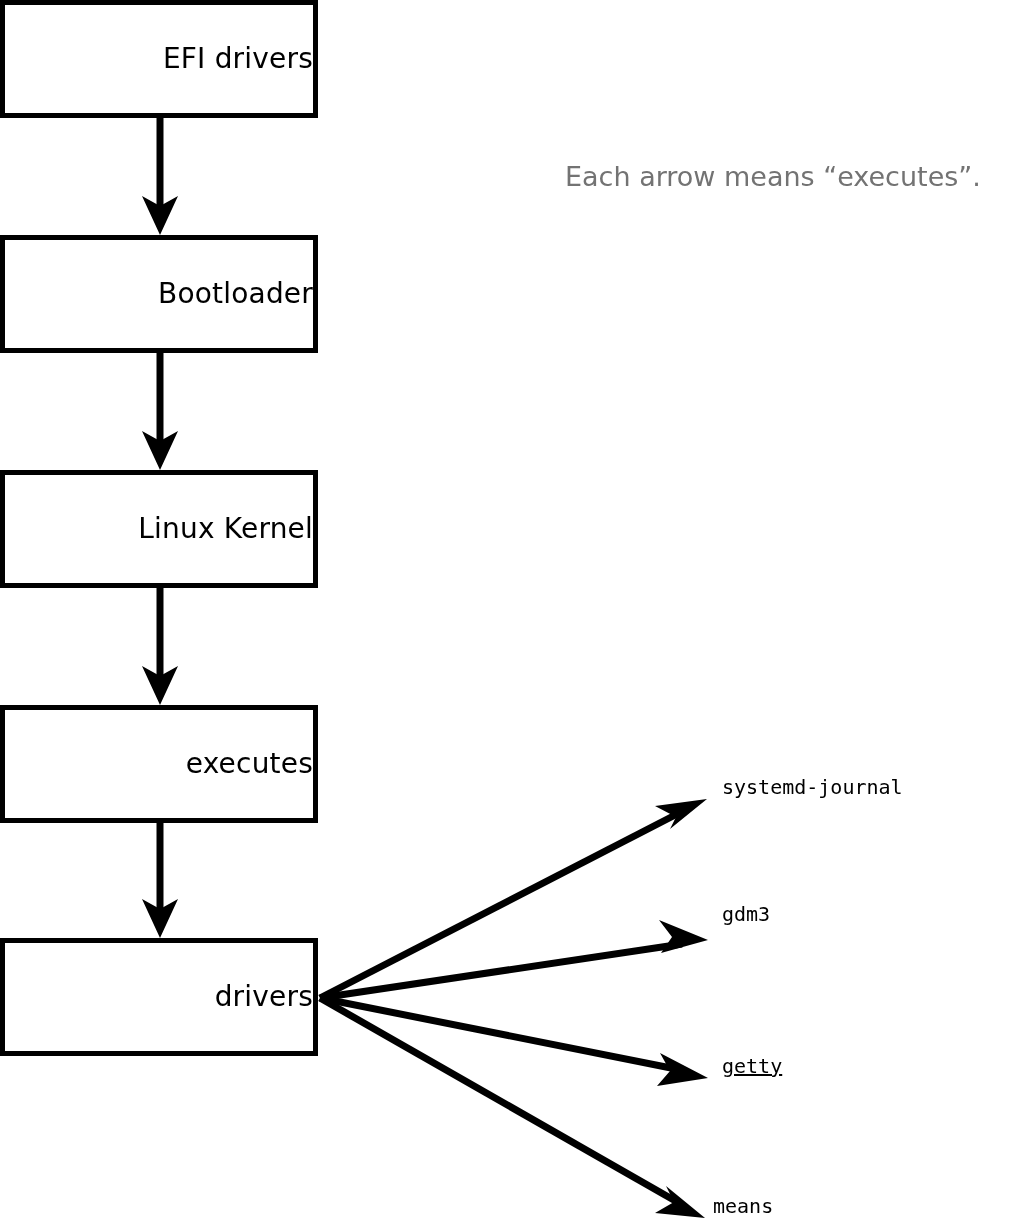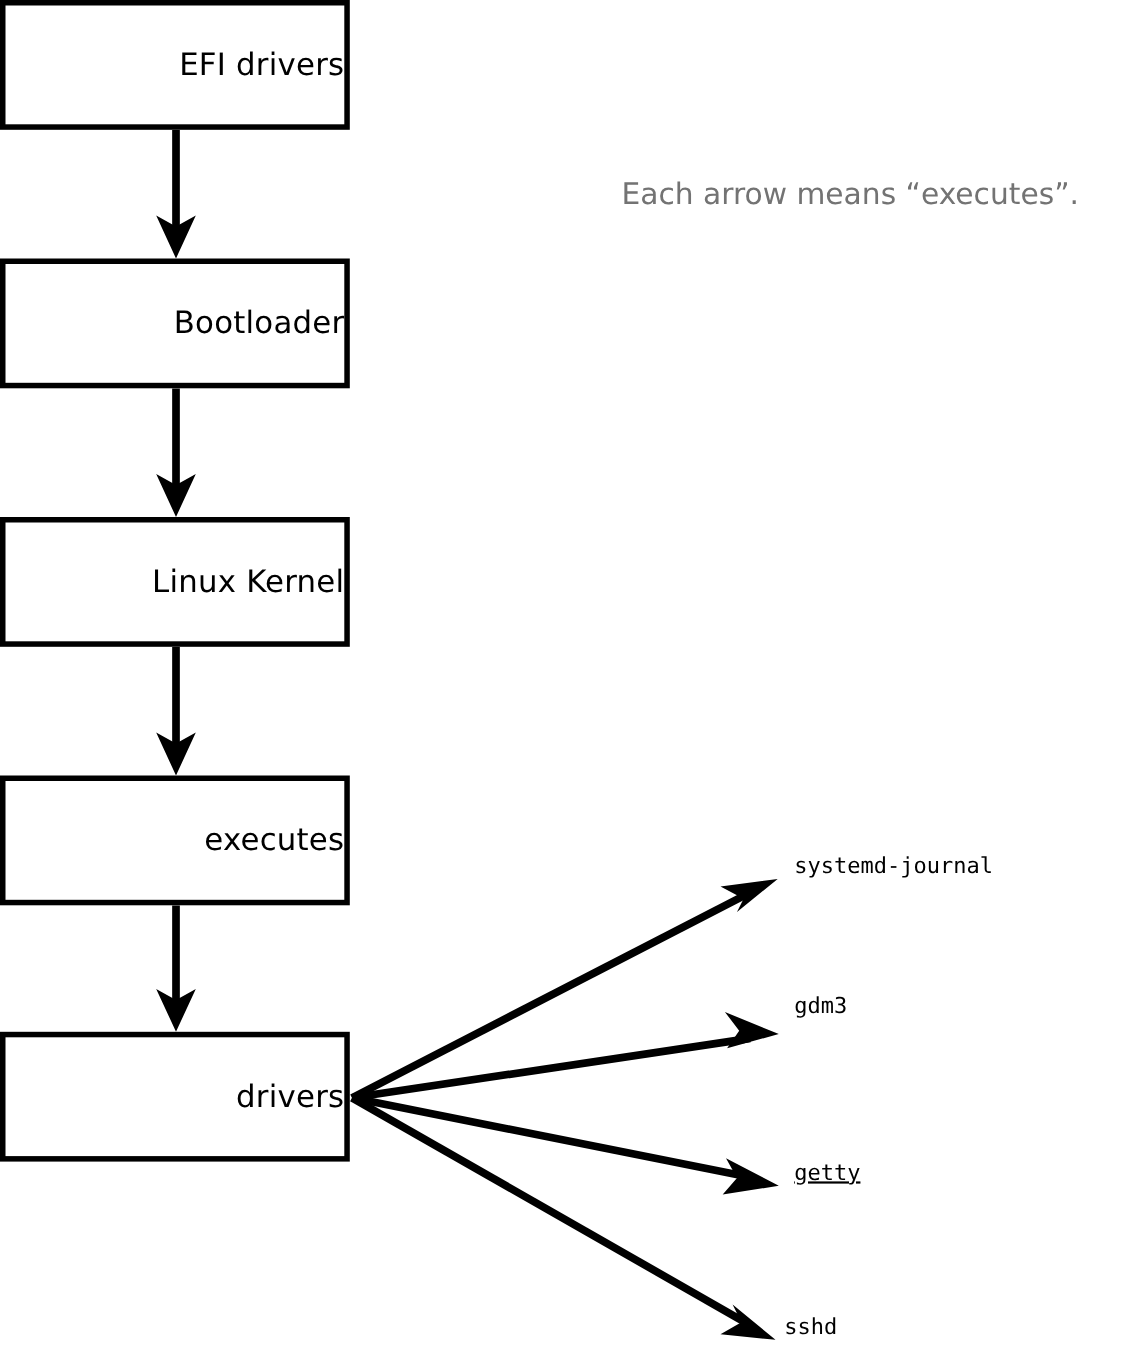--- a/index.html
+++ b/index.html
@@ -153,15 +153,15 @@
 
   <div class="proc-box" id="box-systemd">
     <span class="proc-box-label">drivers</span>
   </div>
 
   <div id="legend-note">Each arrow means “executes”.</div>
 
   <div class="service-label" id="service-label-0">systemd-journal</div>
   <div class="service-label" id="service-label-1">gdm3</div>
   <div class="service-label" id="service-label-2">getty</div>
-  <div class="service-label" id="service-label-3">sshd</div>
+  <div class="service-label" id="service-label-3">means</div>
 
 </div>
 
 </body></html>

